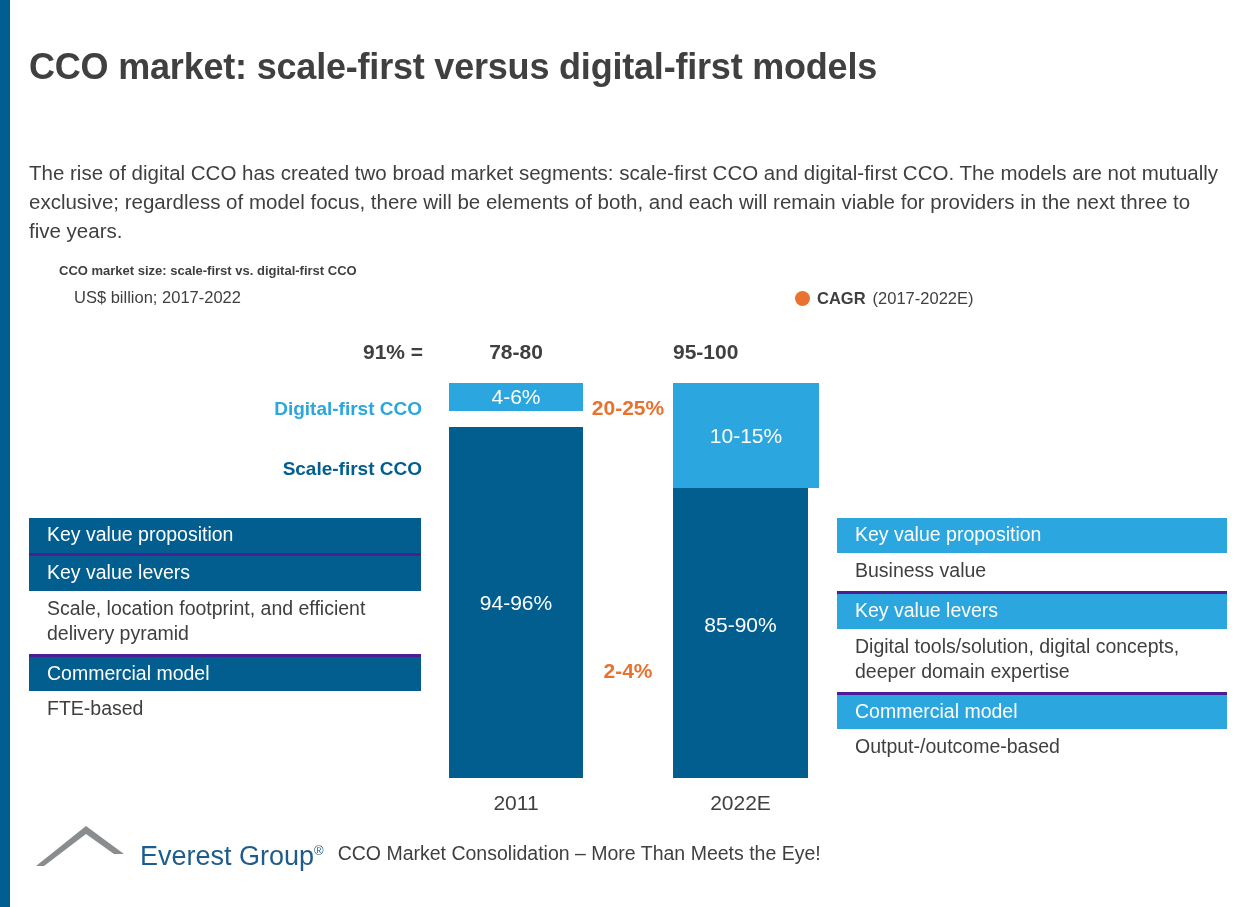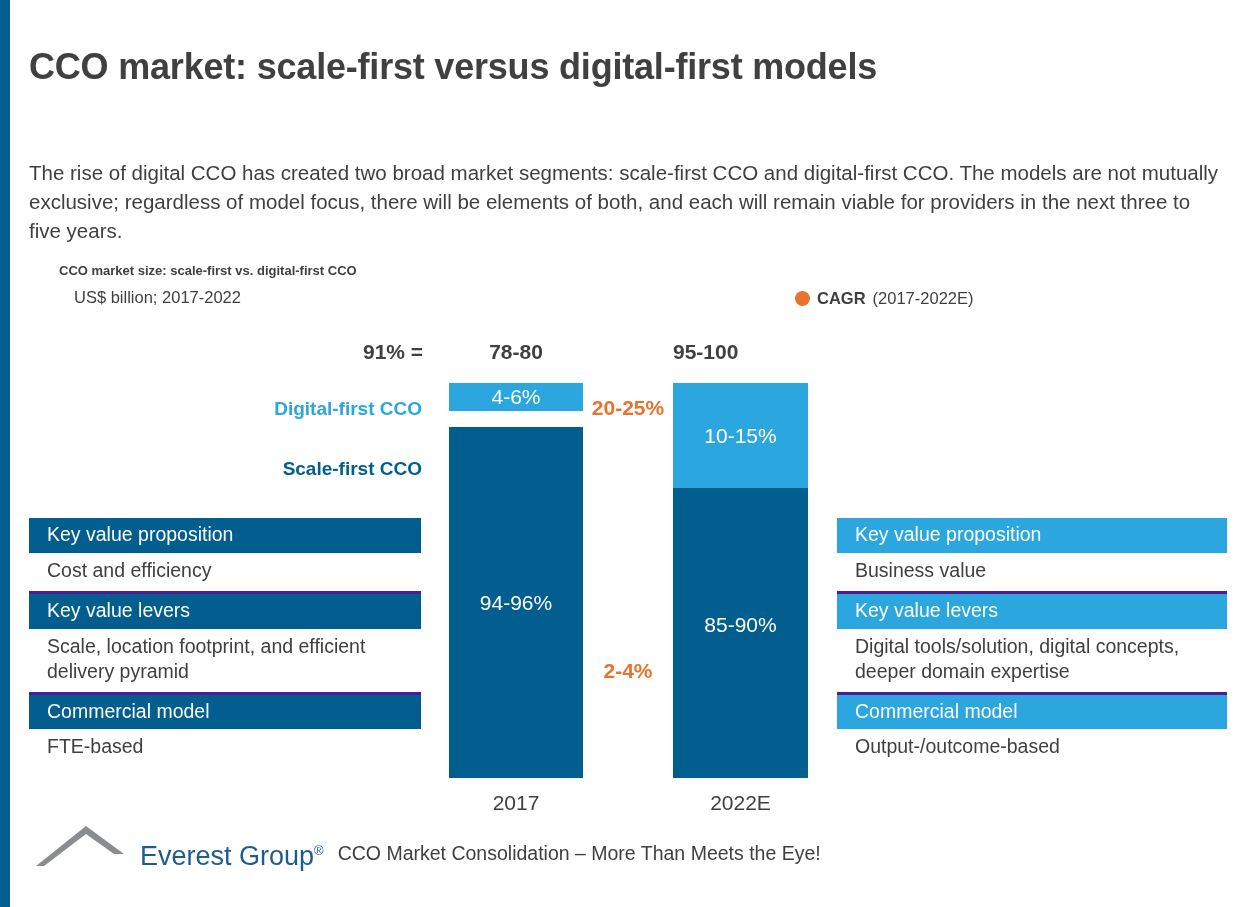--- a/index.html
+++ b/index.html
@@ -108,21 +108,21 @@
     color: #ffffff;
     font-size: 21px;
   }
   .seg-digital { background: #2BA6DE; align-items: center; }
   .seg-scale   { background: #015E8F; align-items: flex-start; }
 
   #bar2017-digital { left: 449px; top: 383px; width: 134px; height: 28px; }
   #bar2017-scale   { left: 449px; top: 427px; width: 134px; height: 351px; }
   #bar2017-scale .seg-value { margin-top: 164px; }
 
-  #bar2022-digital { left: 673px; top: 383px; width: 135px; height: 105px; }
+  #bar2022-digital { left: 673px; top: 383px; width: 146px; height: 105px; }
   #bar2022-scale   { left: 673px; top: 488px; width: 135px; height: 290px; }
   #bar2022-scale .seg-value { margin-top: 125px; }
 
   
   .axis-label {
     position: absolute;
     top: 791px;
     font-size: 21px;
     color: #404040;
   }
@@ -223,27 +223,26 @@
 <div class="bar-seg seg-digital" id="bar2022-digital">
   <span class="seg-value">10-15%</span>
 </div>
 <div class="bar-seg seg-scale" id="bar2022-scale">
   <span class="seg-value">85-90%</span>
 </div>
 
 <div class="cagr-value" id="cagr-digital">20-25%</div>
 <div class="cagr-value" id="cagr-scale">2-4%</div>
 
-<div class="axis-label" id="axis-2017">2017</div>
+<div class="axis-label" id="axis-2017">2011</div>
 <div class="axis-label" id="axis-2022">2022E</div>
 
 <div class="info-panel" id="panel-left">
   <div class="panel-row">
     <div class="panel-header">Key value proposition</div>
-    <div class="panel-body">Cost and efficiency</div>
   </div>
   <div class="panel-row">
     <div class="panel-header">Key value levers</div>
     <div class="panel-body">Scale, location footprint, and efficient delivery pyramid</div>
   </div>
   <div class="panel-row">
     <div class="panel-header">Commercial model</div>
     <div class="panel-body">FTE-based</div>
   </div>
 </div>

